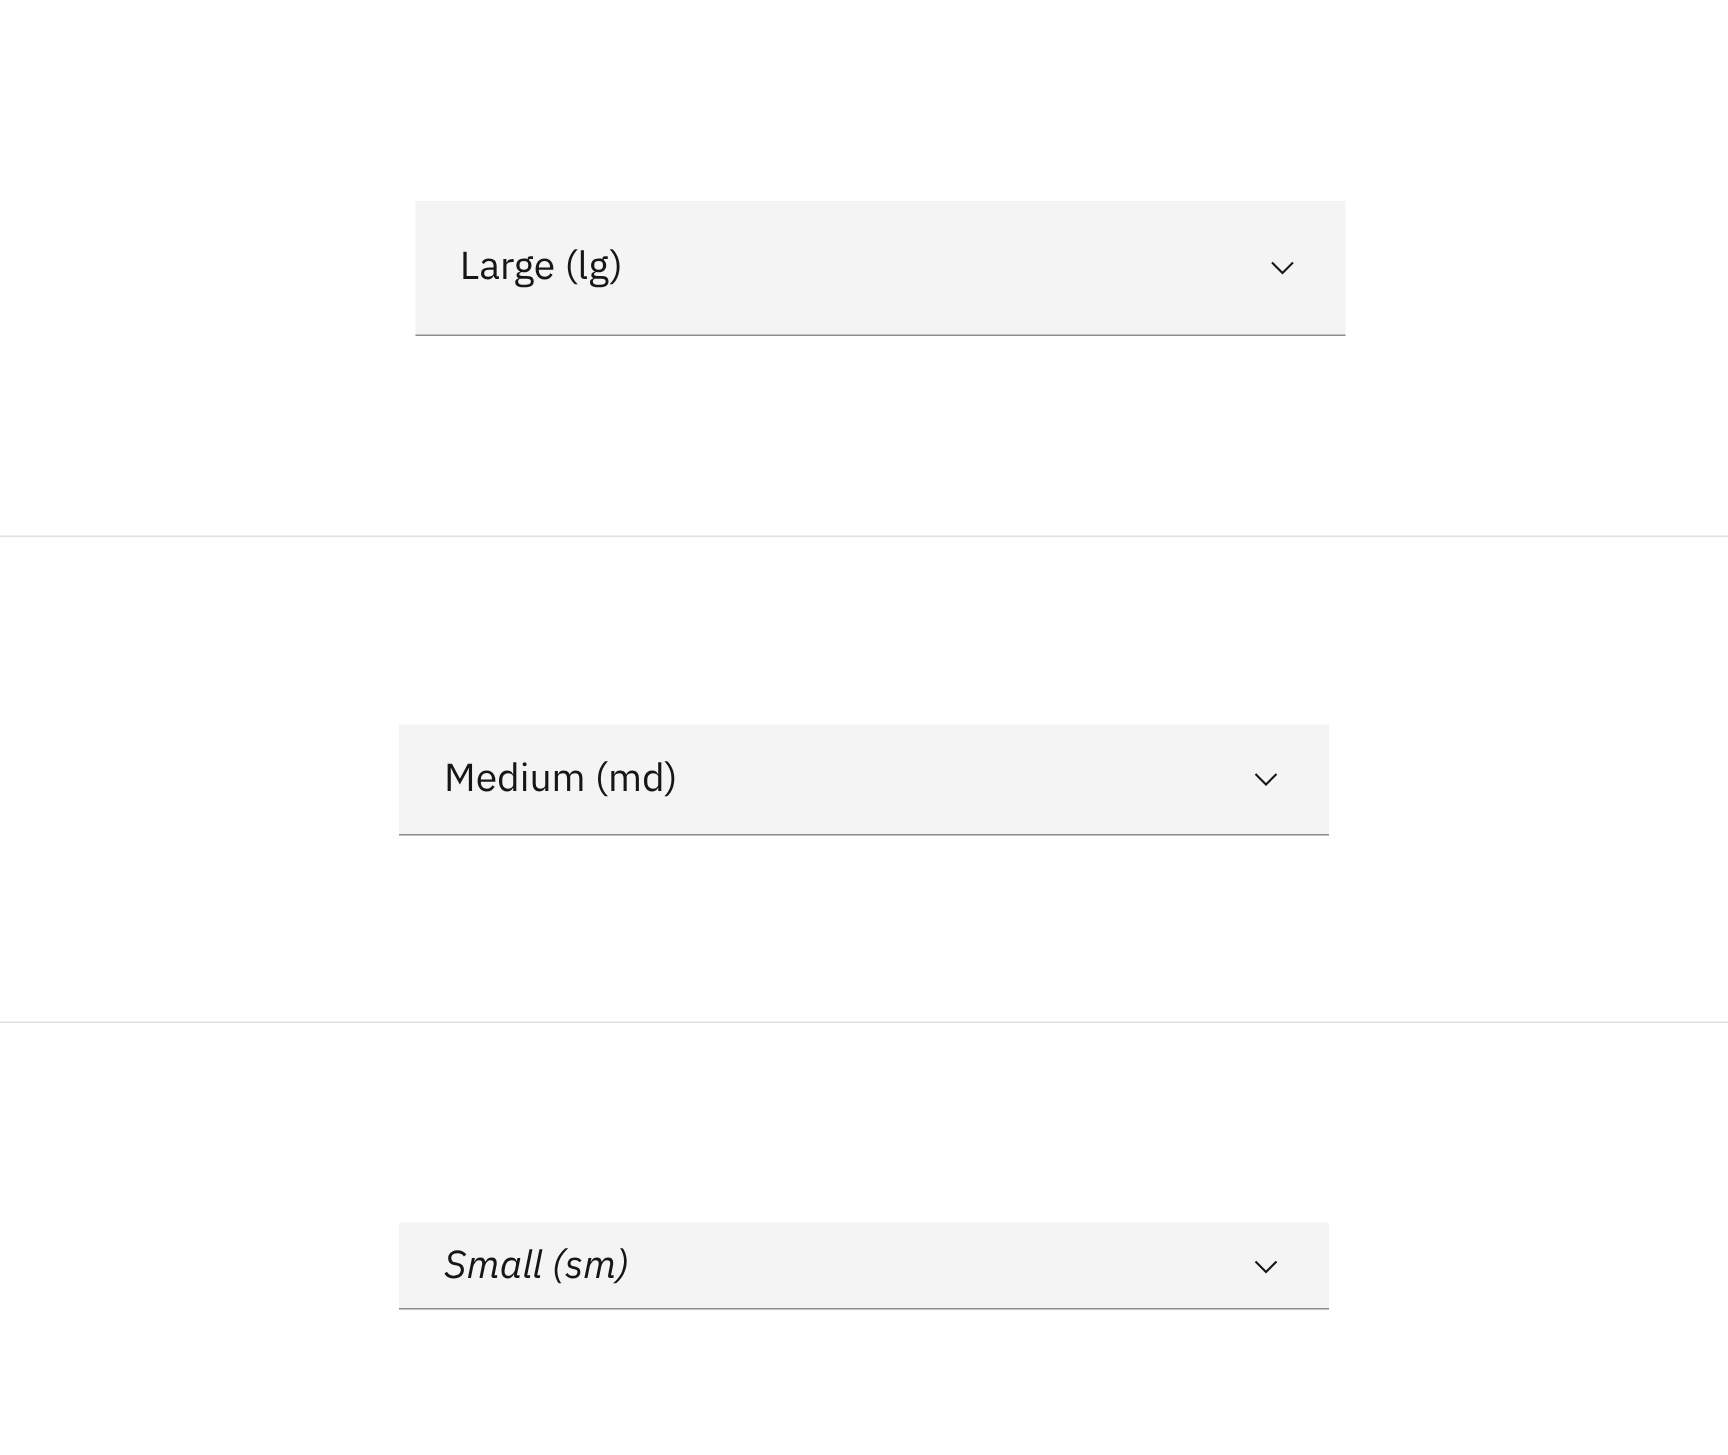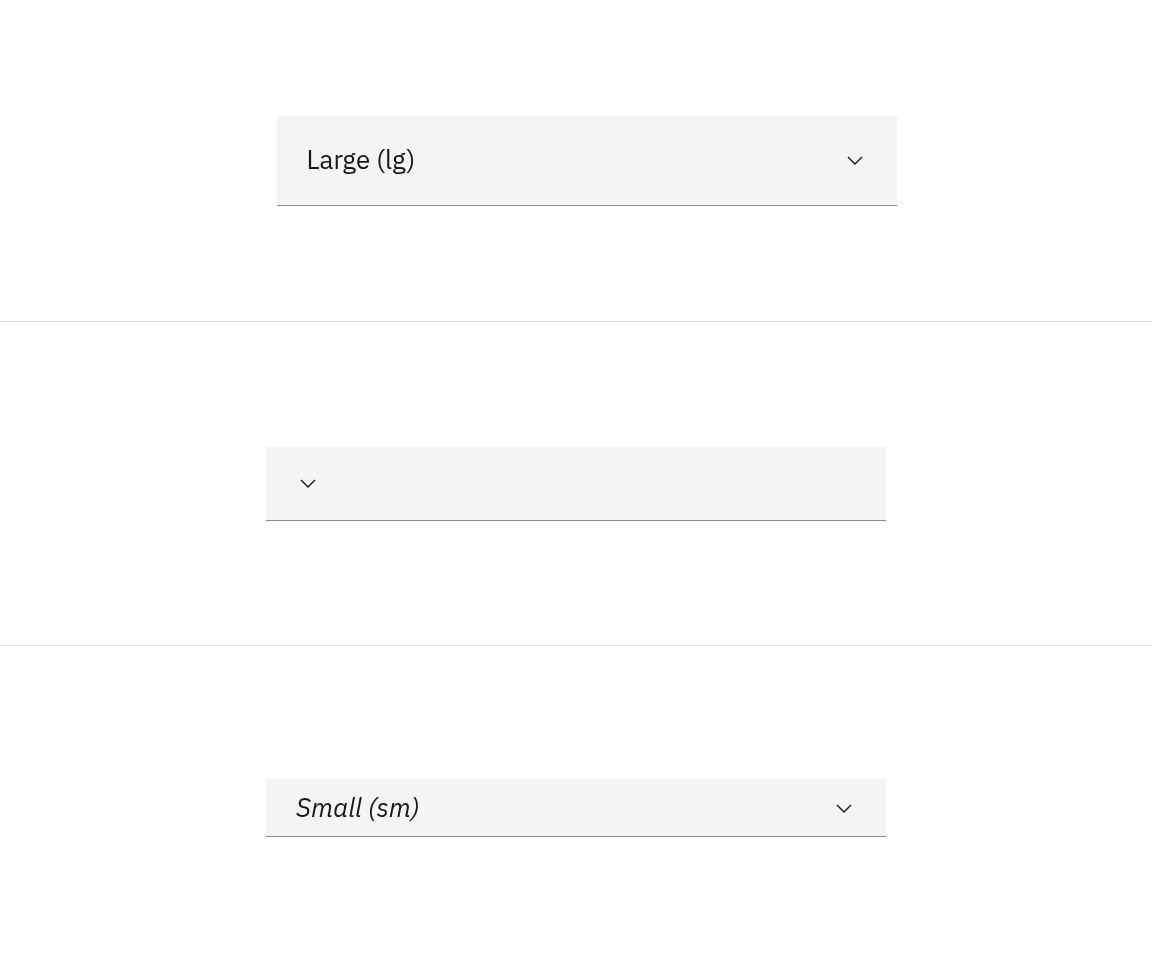--- a/index.html
+++ b/index.html
@@ -10,21 +10,21 @@
     font-family: "IBM Plex Sans", -apple-system, BlinkMacSystemFont, "Segoe UI", Helvetica, Arial, sans-serif;
     color: #161616;
   }
   .section {
     width: 100%;
     display: flex;
     align-items: center;
     justify-content: center;
   }
   .section-lg {
-    height: 322px;
+    height: 358px;
     border-bottom: 1px solid #e0e0e0;
     padding-left: 21px;
   }
   .section-md {
     height: 324px;
     border-bottom: 1px solid #e0e0e0;
   }
   .section-sm {
     height: 324px;
   }
@@ -66,20 +66,21 @@
     <span class="chevron">
       <svg viewBox="0 0 24 24">
           <polyline points="5 9 12 16 19 9"></polyline>
         </svg>
     </span>
   </div>
 </div>
 
 <div class="section section-md">
   <div class="dropdown dropdown-md">
+    <span class="dropdown-label">Medium (md)</span>
     <span class="chevron">
       <svg viewBox="0 0 24 24">
           <polyline points="5 9 12 16 19 9"></polyline>
         </svg>
     </span>
   </div>
 </div>
 
 <div class="section section-sm">
   <div class="dropdown dropdown-sm">

